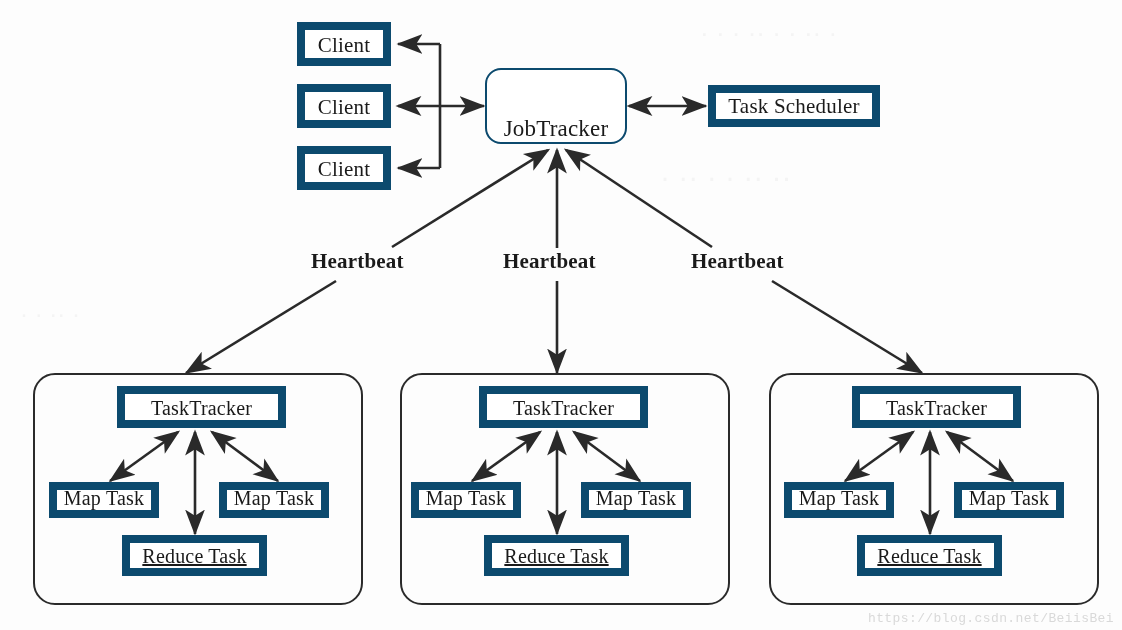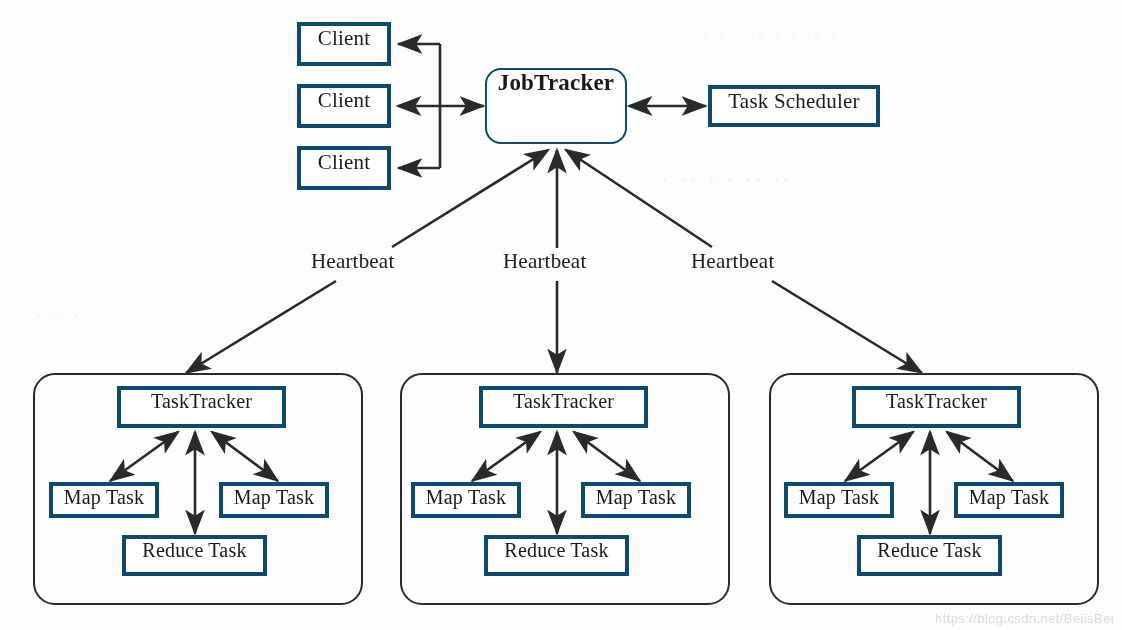--- a/index.html
+++ b/index.html
@@ -23,37 +23,37 @@
     top: 0;
     left: 0;
     width: 1122px;
     height: 630px;
   }
   
   .node {
     position: absolute;
     box-sizing: border-box;
     background: #ffffff;
-    border: 4px solid #0c4a6e;
+    border: 8px solid #0c4a6e;
     display: flex;
-    align-items: flex-start;
+    align-items: flex-end;
     justify-content: center;
     color: #1a1a1a;
     white-space: nowrap;
     letter-spacing: 0.2px;
   }
   .node-rect { border-radius: 0; }
-  .node-round { border-radius: 16px; border-width: 2.5px; font-weight: bold; }
+  .node-round { border-radius: 16px; border-width: 2.5px; }
 
   .client-node   { width: 94px;  height: 44px; font-size: 21px; }
   .jobtracker    { width: 142px; height: 76px; font-size: 23px; }
   .scheduler     { width: 172px; height: 42px; font-size: 21px; }
   .tasktracker   { width: 169px; height: 42px; font-size: 20px; }
   .maptask       { width: 110px; height: 36px; font-size: 20px; }
-  .reducetask    { width: 145px; height: 41px; font-size: 20px; }
+  .reducetask    { width: 145px; height: 41px; font-size: 20px; text-decoration: underline; }
 
   
   .cluster {
     position: absolute;
     box-sizing: border-box;
     width: 330px;
     height: 232px;
     border: 2.5px solid #2a2a2a;
     border-radius: 22px;
     background: transparent;
@@ -61,28 +61,29 @@
 
   
   .edge-label {
     position: absolute;
     font-size: 21px;
     color: #1a1a1a;
     background: #fdfdfd;
     padding: 0 5px;
     white-space: nowrap;
     letter-spacing: 0.2px;
+    font-weight: bold;
   }
 
   
   .watermark {
     position: absolute;
     right: 8px;
     bottom: 4px;
-    font-family: Liberation Sans, sans-serif;
+    font-family: Liberation Mono, monospace;
     font-size: 13px;
     color: #d9d9d9;
     letter-spacing: 0.4px;
     user-select: none;
   }
   
   .ghost {
     position: absolute;
     font-family: "Liberation Sans", sans-serif;
     color: #f4f4f4;

